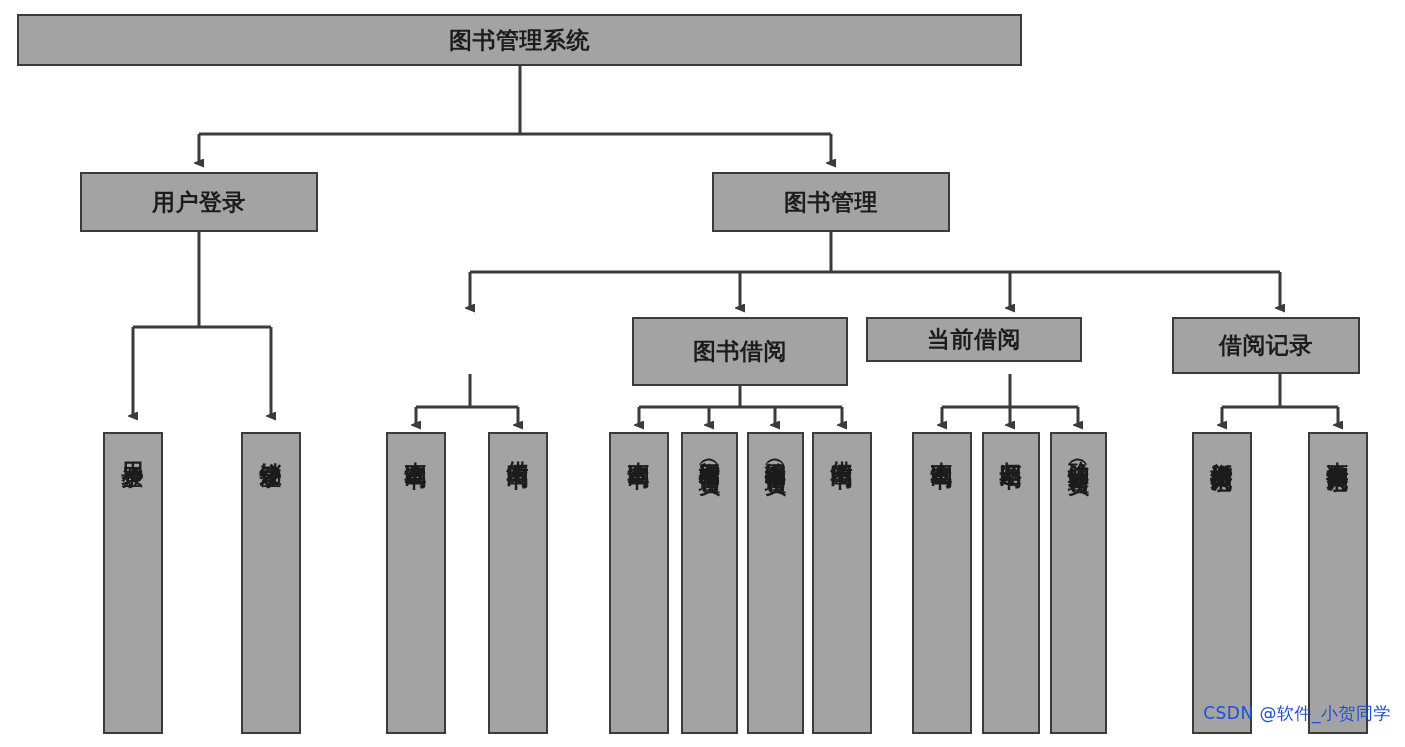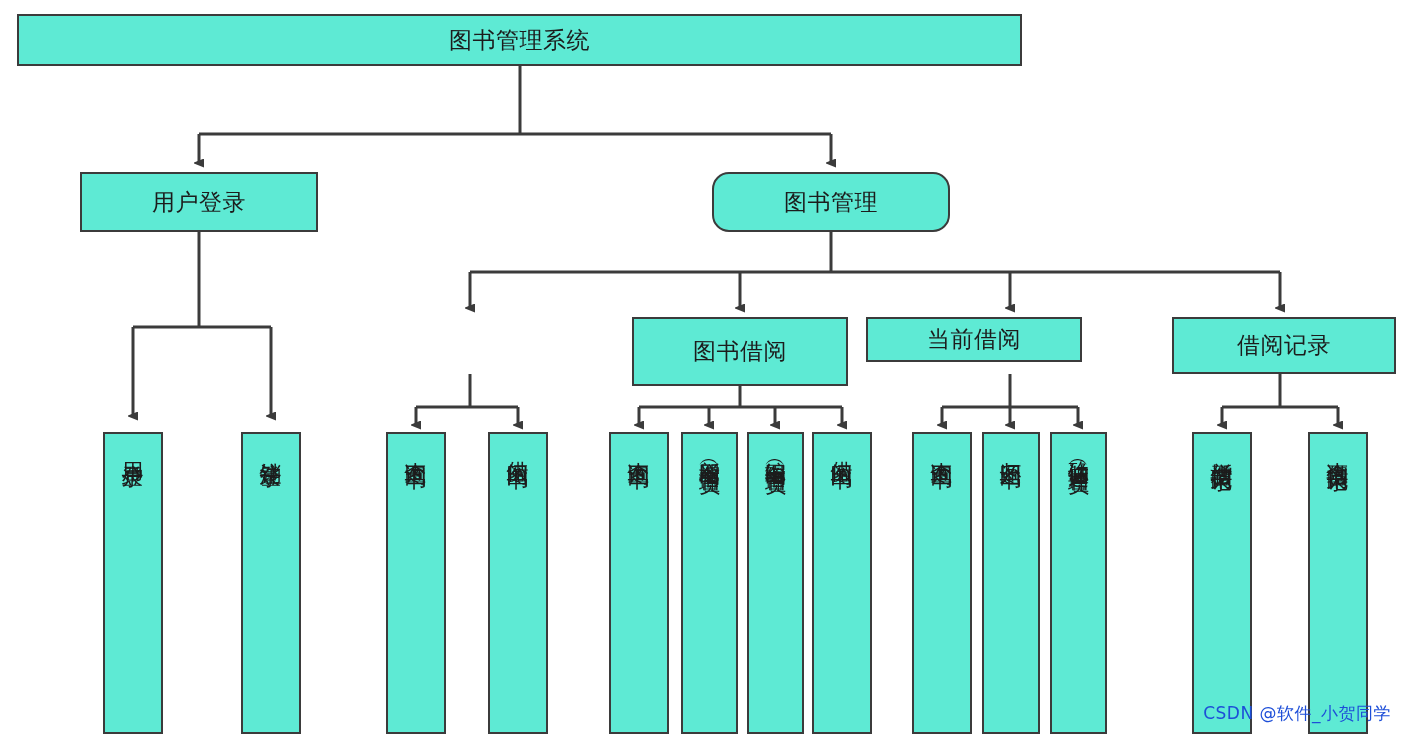--- a/index.html
+++ b/index.html
@@ -22,25 +22,26 @@
     position: absolute;
     left: 0;
     top: 0;
     width: 1405px;
     height: 747px;
   }
   .node {
     position: absolute;
     box-sizing: border-box;
     border: 2px solid #3b3b3b;
-    background: #5eead4;
+    background: #a3a3a3;
     display: flex;
     align-items: center;
     justify-content: center;
     color: #1c1c1c;
+    font-weight: bold;
   }
   .node-label {
     display: block;
     text-align: center;
     line-height: 1.22;
     letter-spacing: 0.5px;
   }
   .node.horizontal .node-label {
     writing-mode: horizontal-tb;
     font-size: 23px;
@@ -126,31 +127,31 @@
     </g>
   </svg>
 
   <div class="node horizontal" style="left:17px; top:14px; width:1005px; height:52px;">
     <span class="node-label">图书管理系统</span>
   </div>
 
   <div class="node horizontal" style="left:80px; top:172px; width:238px; height:60px;">
     <span class="node-label">用户登录</span>
   </div>
-  <div class="node horizontal" style="left:712px; top:172px; width:238px; height:60px;border-radius:17px;">
+  <div class="node horizontal" style="left:712px; top:172px; width:238px; height:60px;">
     <span class="node-label">图书管理</span>
   </div>
 
   <div class="node horizontal" style="left:632px; top:317px; width:216px; height:69px;">
     <span class="node-label">图书借阅</span>
   </div>
   <div class="node horizontal" style="left:866px; top:317px; width:216px; height:45px;">
     <span class="node-label">当前借阅</span>
   </div>
-  <div class="node horizontal" style="left:1172px; top:317px; width:224px; height:57px;align-items:center;">
+  <div class="node horizontal" style="left:1172px; top:317px; width:188px; height:57px;align-items:center;">
     <span class="node-label">借阅记录</span>
   </div>
 
   <div class="node vertical" style="left:103px; top:432px; width:60px; height:302px;">
     <span class="node-label">用户登录</span>
   </div>
   <div class="node vertical" style="left:241px; top:432px; width:60px; height:302px;">
     <span class="node-label">注销登录</span>
   </div>
 

